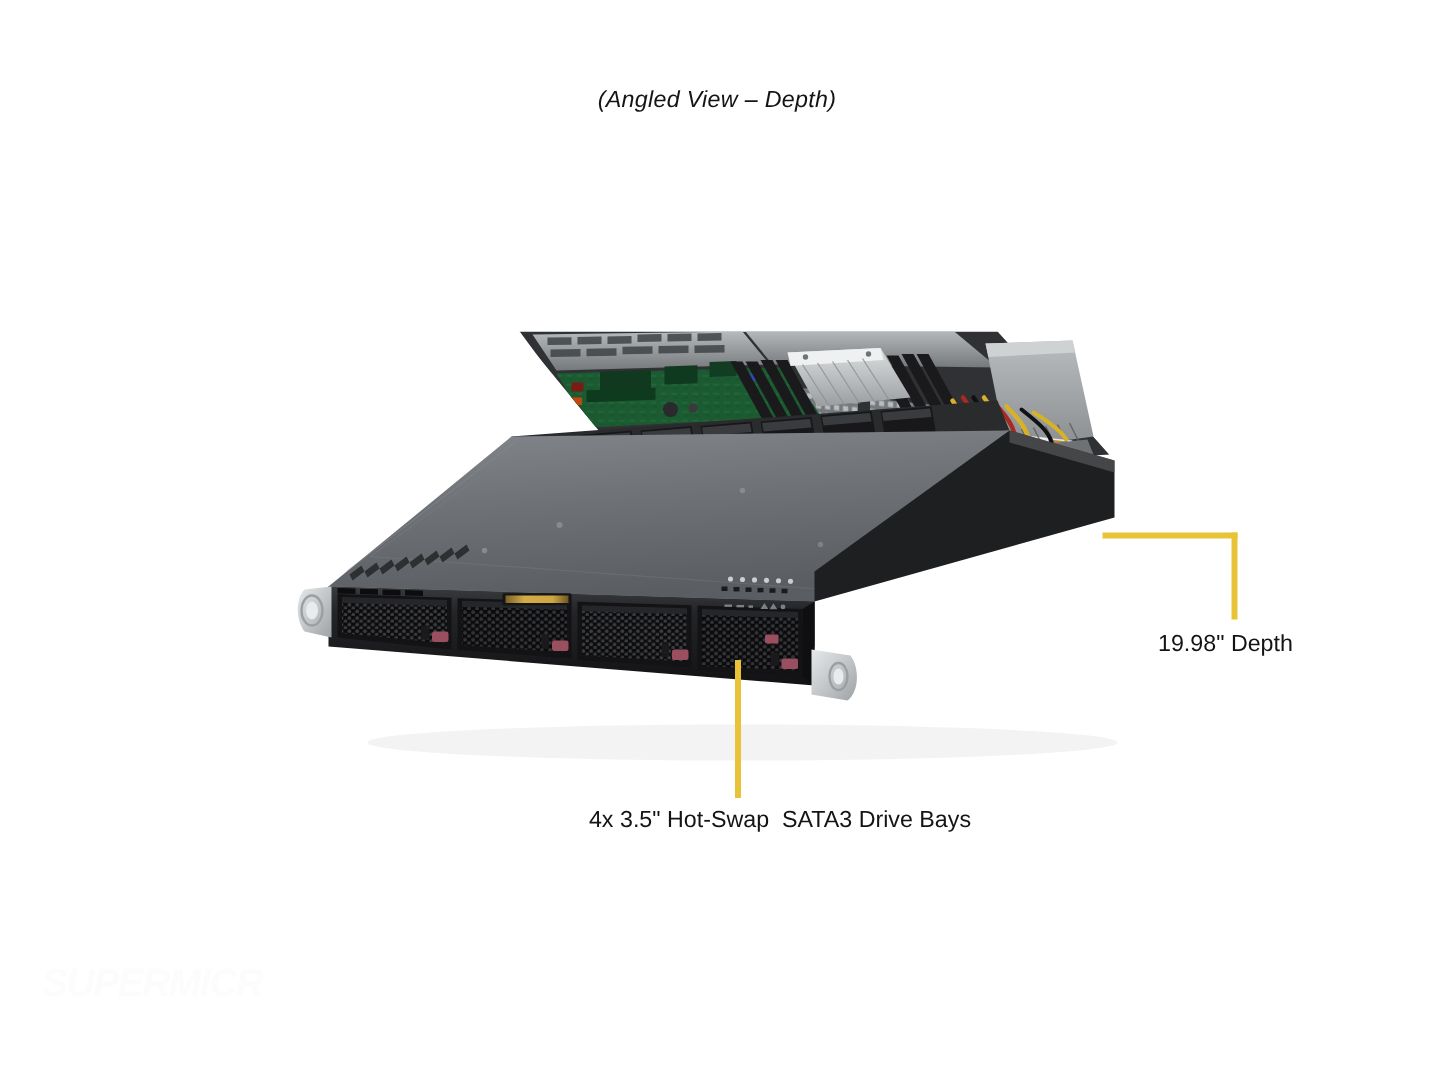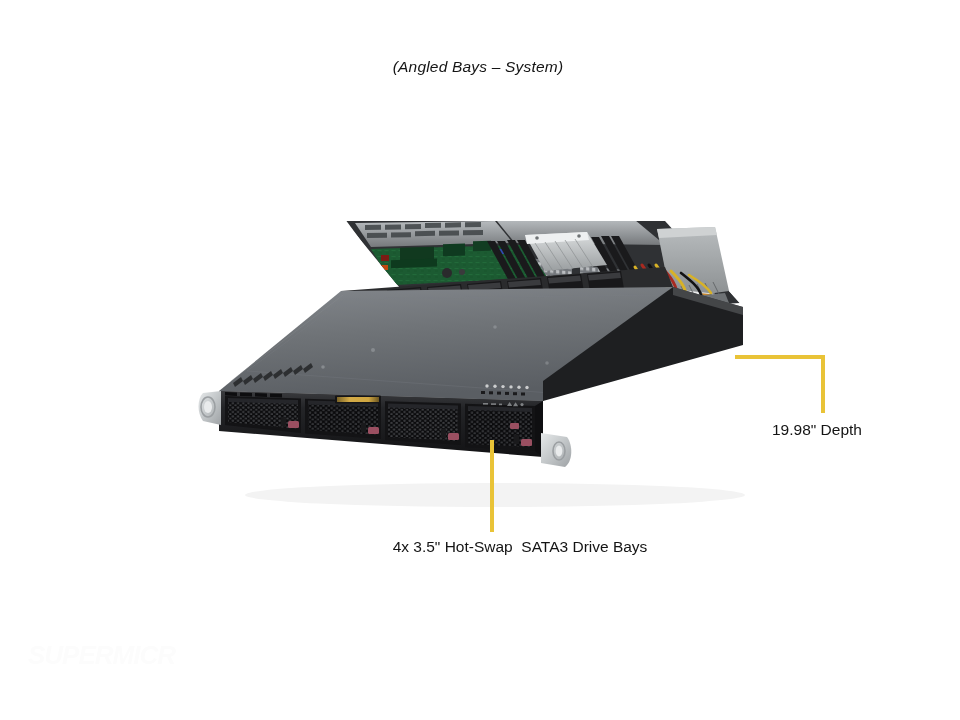--- a/index.html
+++ b/index.html
@@ -88,21 +88,21 @@
     text-align: center;
     font-size: 15.5px;
     color: #141414;
     white-space: pre;
   }
 </style>
 </head>
 <body>
 
 <div id="view-caption">
-  <span class="inner">(Angled Bays – System)</span>
+  <span class="inner">(Angled View – Depth)</span>
 </div>
 
 <div id="product-photo">
   <svg class="sv" width="580" height="320" viewBox="0 0 580 320" xmlns="http://www.w3.org/2000/svg">
     <defs>
       <linearGradient id="gTop" x1="0" y1="0" x2="0.25" y2="1">
         <stop offset="0" stop-color="#83878c"></stop>
         <stop offset="0.45" stop-color="#6f7377"></stop>
         <stop offset="1" stop-color="#5a5e63"></stop>
       </linearGradient>

